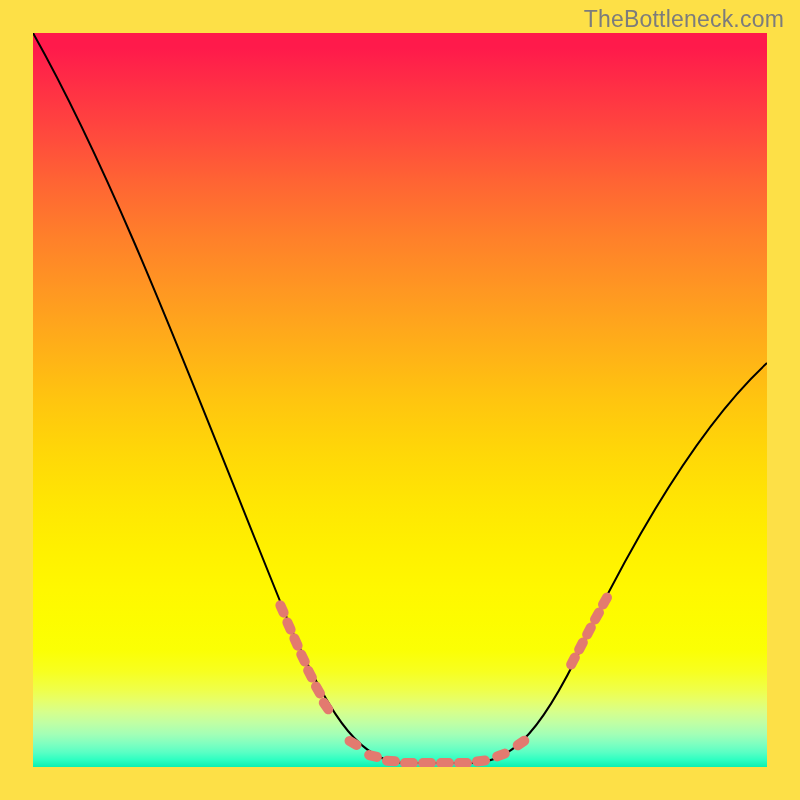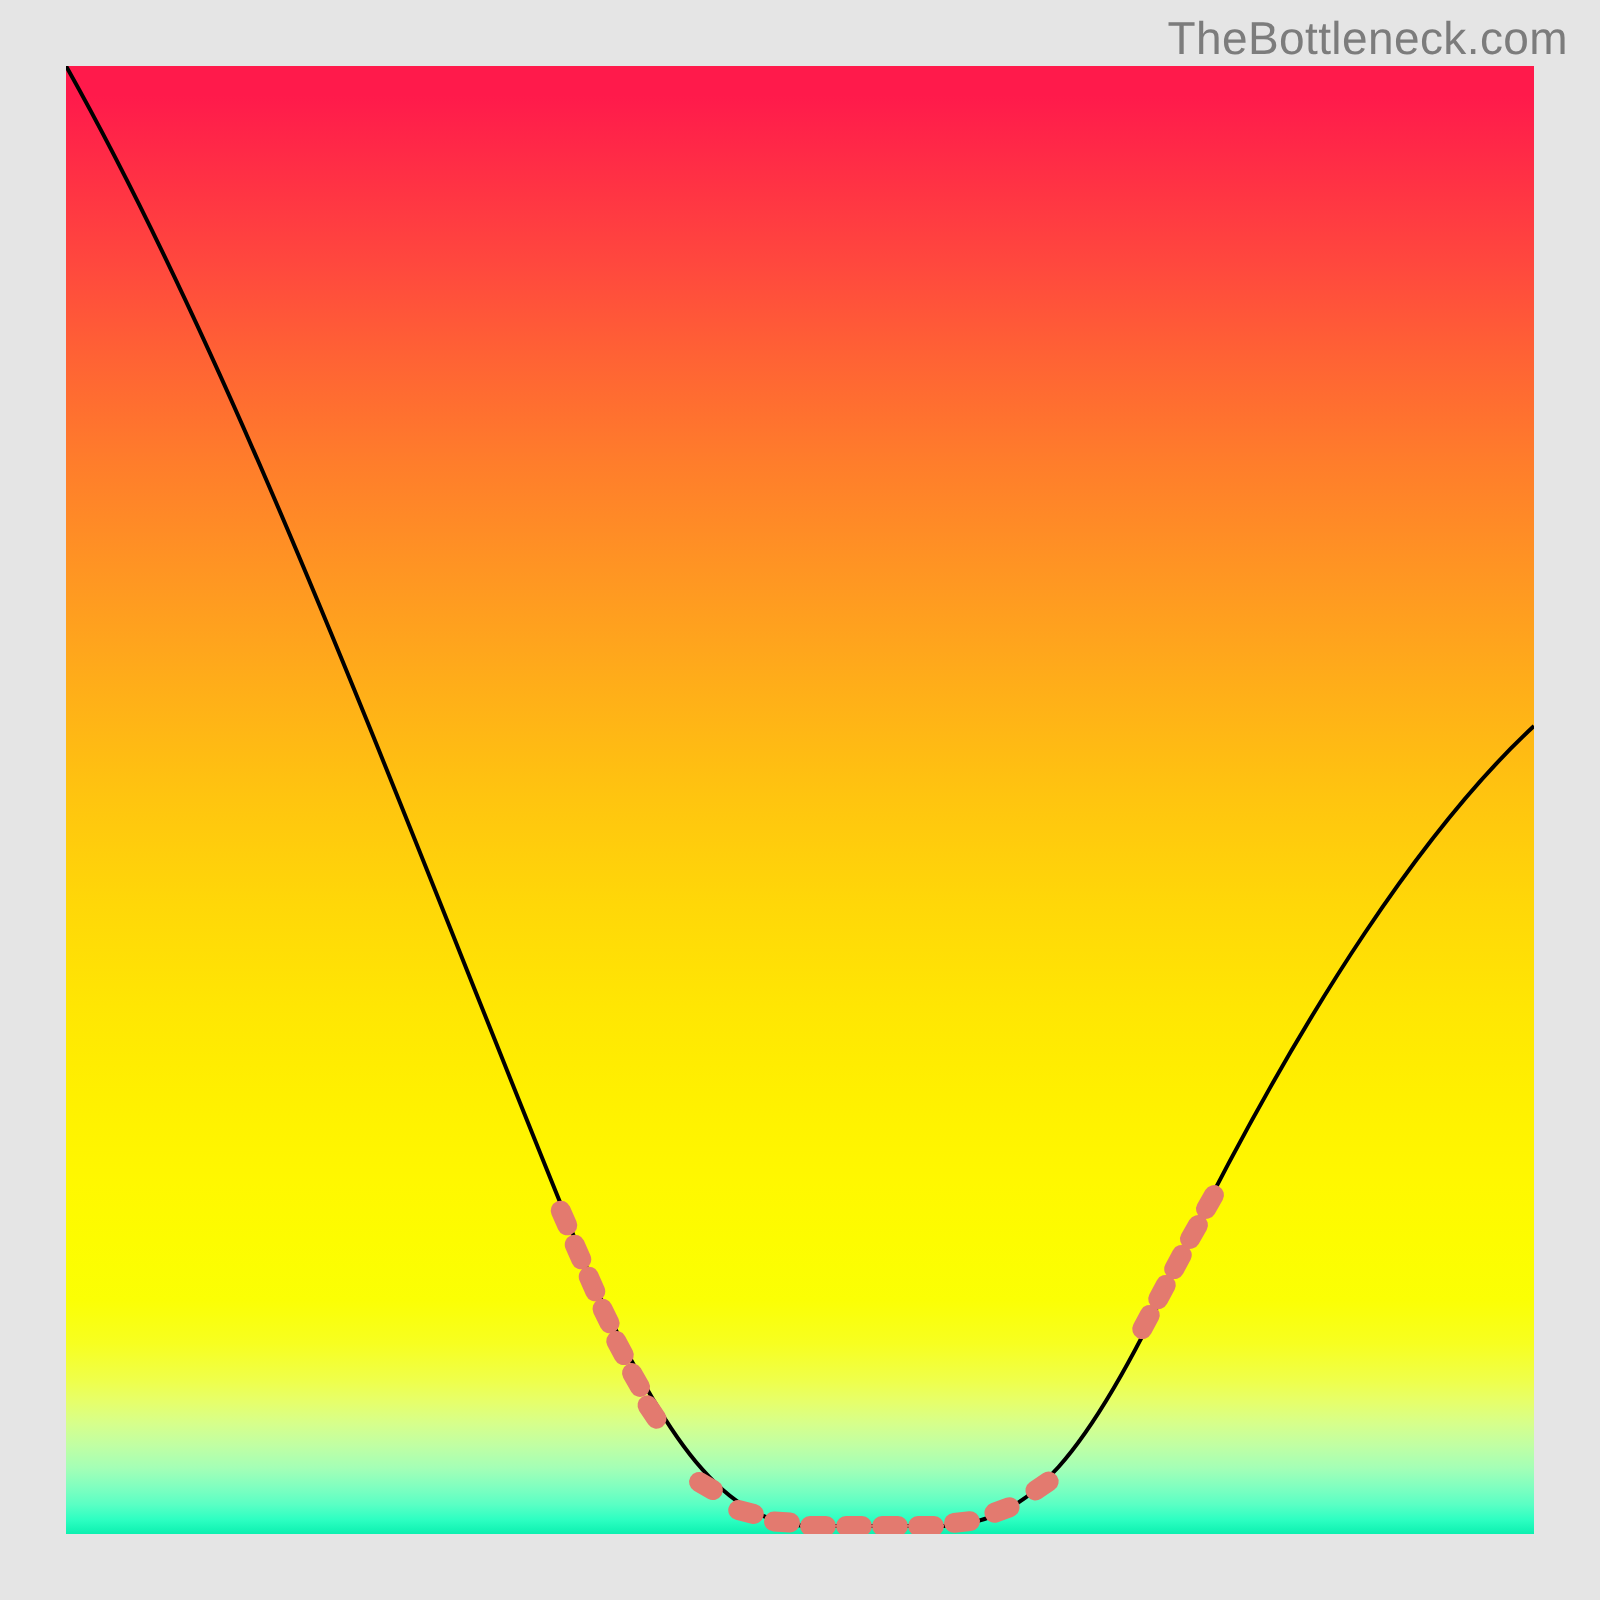--- a/index.html
+++ b/index.html
@@ -10,21 +10,21 @@
     background: #000000;
     overflow: hidden;
     font-family: Arial, Helvetica, sans-serif;
   }
   .frame {
     position: absolute;
     left: 0;
     top: 0;
     width: 800px;
     height: 800px;
-    background: #e5e5e5;
+    background: #fde047;
   }
   .plot-area {
     position: absolute;
     left: 33px;
     top: 33px;
     width: 734px;
     height: 734px;
     overflow: hidden;
   }
   .gradient {

